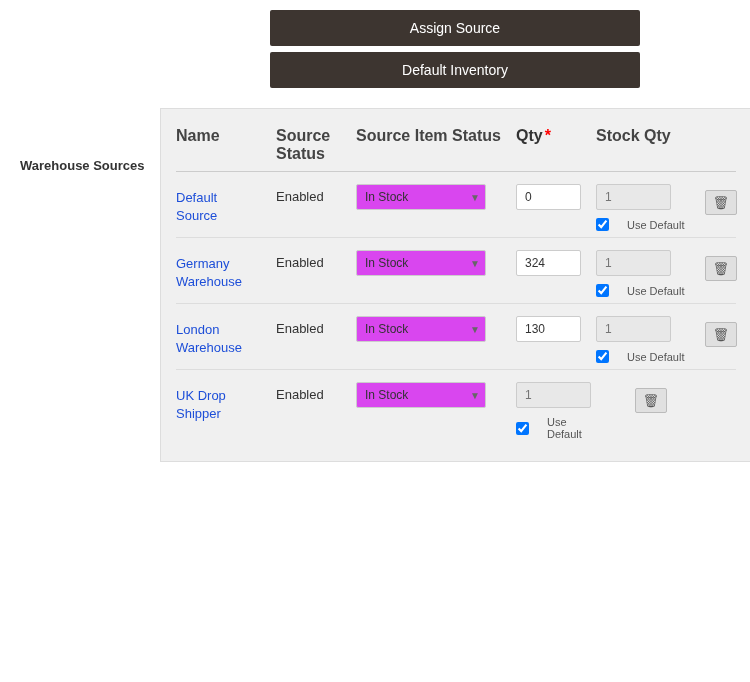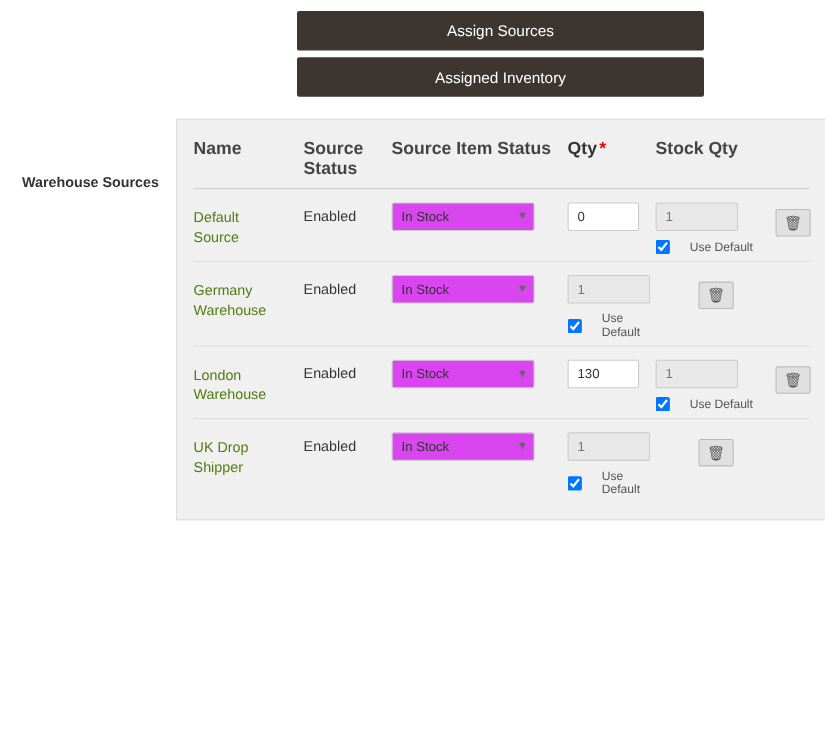--- a/index.html
+++ b/index.html
@@ -77,21 +77,21 @@
       grid-template-columns: 100px 80px 160px 80px 110px 30px;
       padding: 12px 0 6px 0;
       border-bottom: 1px solid #ddd;
       align-items: start;
     }
     .source-row:last-child {
       border-bottom: none;
     }
     .source-name {
       font-size: 13px;
-      color: #4d7c0f;
+      color: #1d4ed8;
       line-height: 1.4;
       padding-top: 5px;
     }
     .source-status {
       font-size: 13px;
       color: #333;
       padding-top: 5px;
     }
     .source-item-status-cell {
       display: flex;
@@ -182,22 +182,22 @@
       color: #555;
       font-size: 13px;
       line-height: 1;
     }
   </style>
 </head>
 <body>
 
 <div class="page-container">
   <div class="buttons-section">
-    <button class="dark-button">Assign Sources</button>
-    <button class="dark-button">Assigned Inventory</button>
+    <button class="dark-button">Assign Source</button>
+    <button class="dark-button">Default Inventory</button>
   </div>
 
   <div class="main-section">
     <div class="assigned-sources-label">Warehouse Sources</div>
     <div class="table-container">
       <div class="table-header">
         <div>Name</div>
         <div>Source Status</div>
         <div>Source Item Status</div>
         <div class="col-qty">
@@ -227,20 +227,23 @@
             <div class="delete-cell">
               <button class="delete-btn">🗑</button>
             </div>
           </div>
           <div class="source-row">
             <div class="source-name">Germany<br>Warehouse</div>
             <div class="source-status">Enabled</div>
             <div class="source-item-status-cell">
               <div class="select-wrapper"><select><option value="In Stock">In Stock</option><option value="Out of Stock">Out of Stock</option></select><span class="select-arrow">▼</span></div>
             </div>
+            <div class="qty-cell">
+              <input type="text" class="qty-input" value="324" style="">
+            </div>
             <div class="notify-qty-cell">
               <input type="text" class="notify-input" placeholder="1" disabled="" style="">
               <div class="use-default-wrapper">
                 <input type="checkbox" checked="" style="">
                 <span class="use-default-label">Use Default</span>
               </div>
             </div>
             <div class="delete-cell">
               <button class="delete-btn">🗑</button>
             </div>

